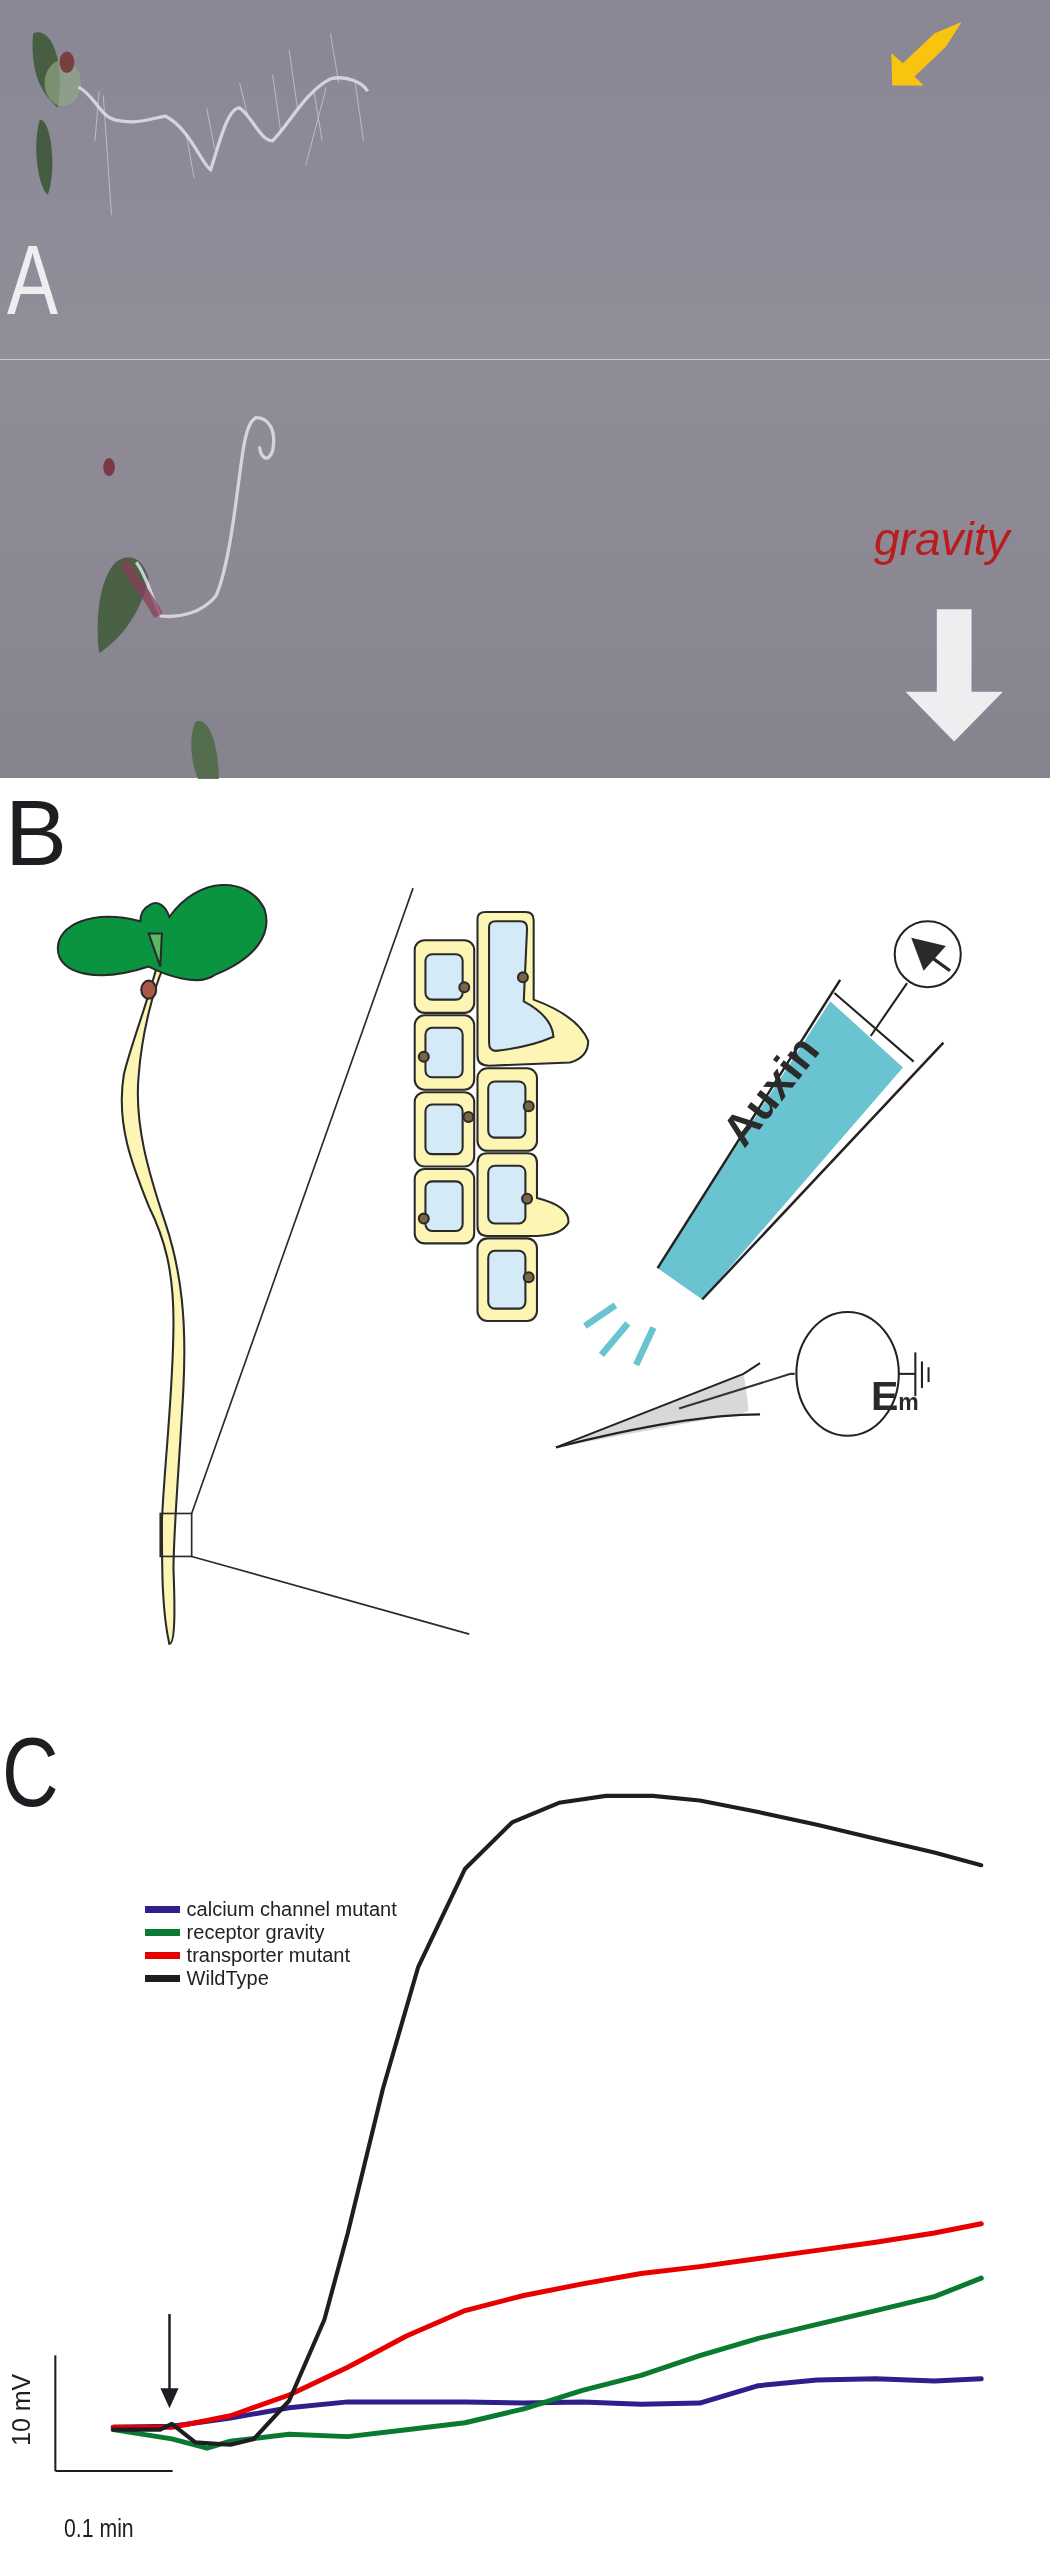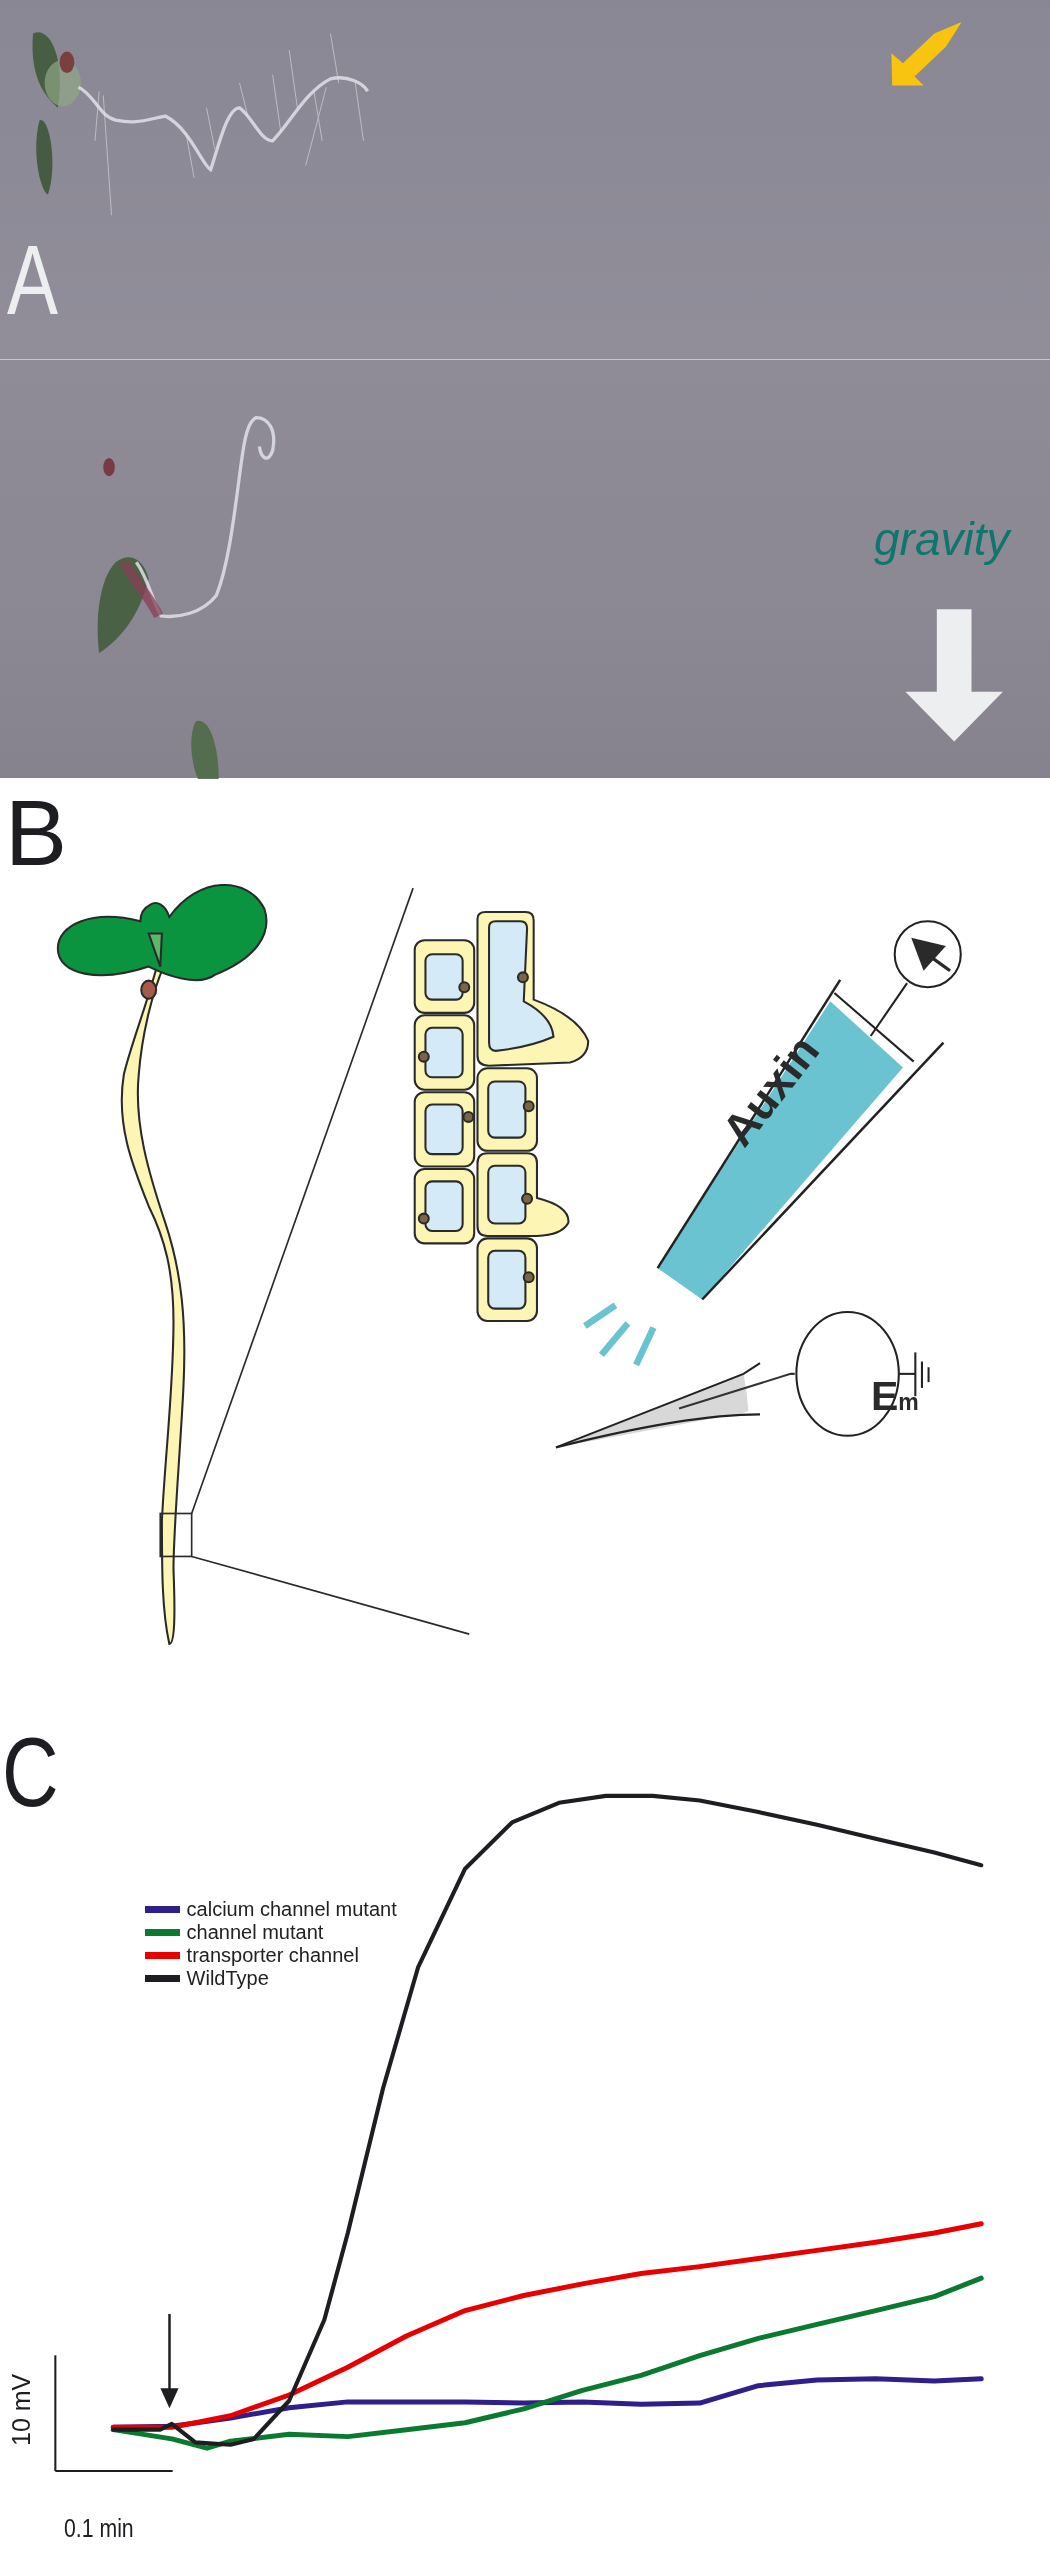--- a/index.html
+++ b/index.html
@@ -5,21 +5,21 @@
   html,body{margin:0;padding:0;background:#ffffff;}
   body{width:1050px;height:2576px;position:relative;overflow:hidden;font-family:"Liberation Sans",sans-serif;}
   .panel{position:absolute;left:0;width:1050px;}
   #panelA1{top:0;height:359px;background:linear-gradient(180deg,#8a8794 0%,#8d8a97 40%,#918e9a 100%);}
   #panelA2{top:360px;height:418px;background:linear-gradient(180deg,#8f8c98 0%,#8b8894 60%,#86838f 100%);}
   .divider{position:absolute;left:0;top:359px;width:1050px;height:1.7px;background:#c9c7cf;}
   .panel-letter{position:absolute;color:#1e1e22;font-size:99px;line-height:1;}
   #letterA{left:6.6px;top:231px;color:#eceef0;font-size:98px;transform:scaleX(0.78);transform-origin:left top;}
   #letterB{left:5px;top:787px;font-size:93px;}
   #letterC{left:1.7px;top:1723px;font-size:98px;transform:scaleX(0.8);transform-origin:left top;}
-  .gravity-label{position:absolute;left:874px;top:512px;color:#0f766e;font-size:46px;font-style:italic;}
+  .gravity-label{position:absolute;left:874px;top:512px;color:#b91c1c;font-size:46px;font-style:italic;}
   svg{position:absolute;left:0;}
   .legend{position:absolute;left:145px;top:1898px;font-size:20px;line-height:23px;color:#222;}
   .legend-row{display:flex;align-items:center;}
   .legend-swatch{width:35px;height:6.6px;margin-right:6.6px;display:inline-block;}
   .scale-label{position:absolute;color:#1e1e22;font-size:25px;}
   #scaleY{left:6.6px;top:2446px;transform:rotate(-90deg);transform-origin:left top;}
   #scaleX{left:64px;top:2514px;transform:scaleX(0.85);transform-origin:left top;}
   .em-label{position:absolute;left:871px;top:1351px;font-size:41px;font-weight:bold;color:#2a2a2a;margin-top:22px;}
   .em-sub{font-size:23px;}
   .auxin-label{position:absolute;left:712px;top:1124px;font-size:45px;font-weight:bold;color:#2a2a2a;transform:rotate(-52deg);transform-origin:left top;}
@@ -152,25 +152,25 @@
 
 <div class="panel-letter" id="letterC">C</div>
 
 <div class="legend">
   <div class="legend-row">
       <span class="legend-swatch" style="background: rgb(46, 31, 138);"></span>
       <span>calcium channel mutant</span>
     </div>
   <div class="legend-row">
       <span class="legend-swatch" style="background: rgb(10, 122, 48);"></span>
-      <span>channel mutant</span>
+      <span>receptor gravity</span>
     </div>
   <div class="legend-row">
       <span class="legend-swatch" style="background: rgb(232, 0, 0);"></span>
-      <span>transporter channel</span>
+      <span>transporter mutant</span>
     </div>
   <div class="legend-row">
       <span class="legend-swatch" style="background: rgb(30, 30, 34);"></span>
       <span>WildType</span>
     </div>
 </div>
 
 <svg id="chart" width="1050" height="923" style="top:1653px" viewBox="0 0 1271 1117">
   <g id="series-layer">
       <path d="M137.0 937.2 L208.0 935.8 L279.0 926.0 L350.0 913.4 L421.0 906.4 L492.0 906.4 L563.0 906.4 L634.0 907.8 L705.0 906.4 L776.0 909.2 L847.0 907.8 L918.0 886.8 L989.0 879.8 L1060.0 878.4 L1131.0 881.2 L1187.8 878.4" fill="none" stroke="#2e1f8a" stroke-width="6" stroke-linejoin="round" stroke-linecap="round"></path>

